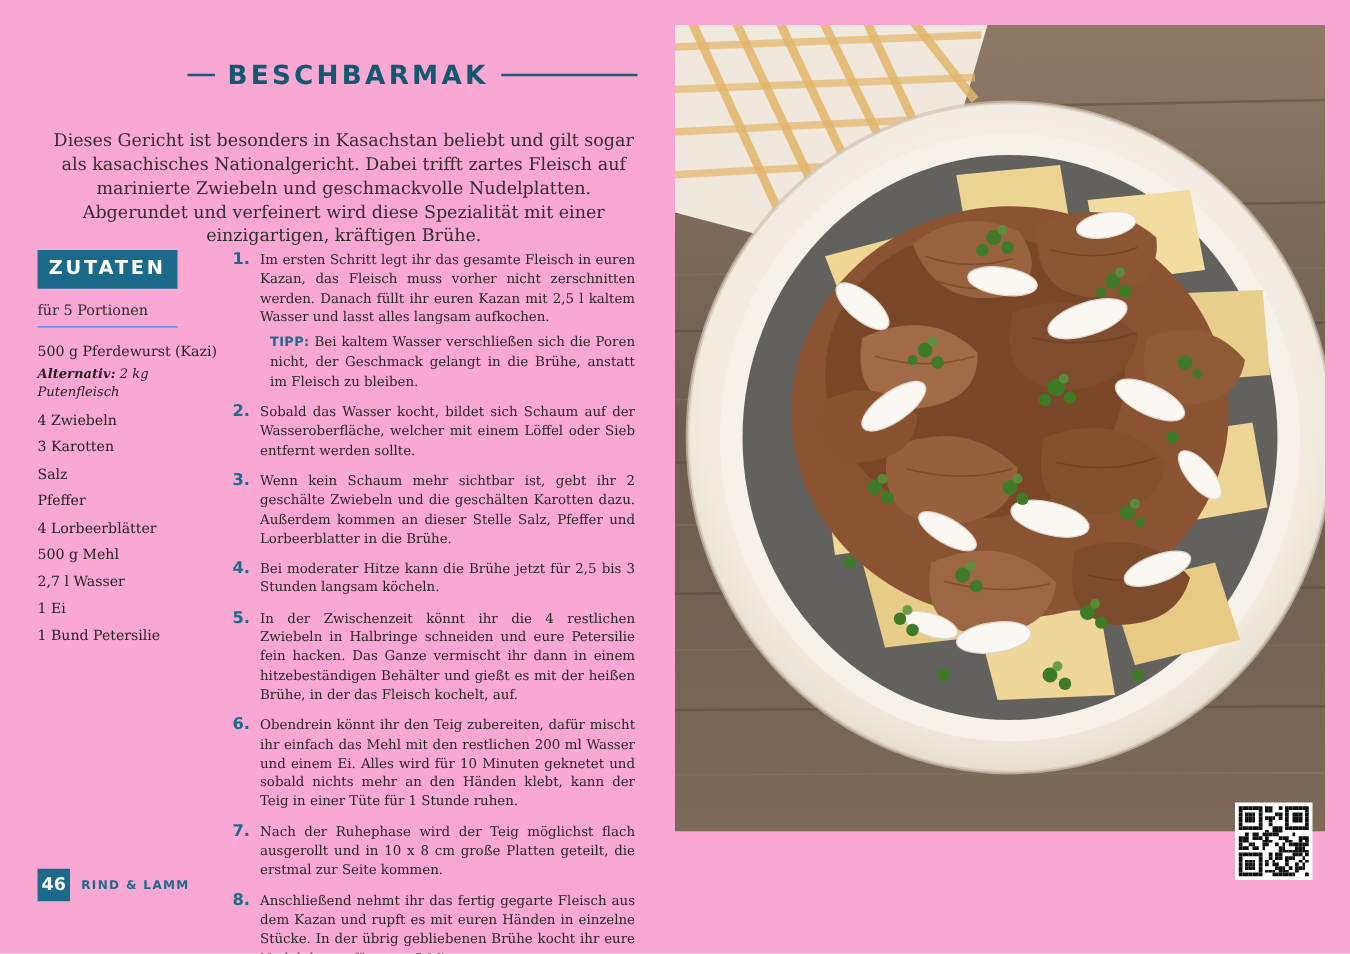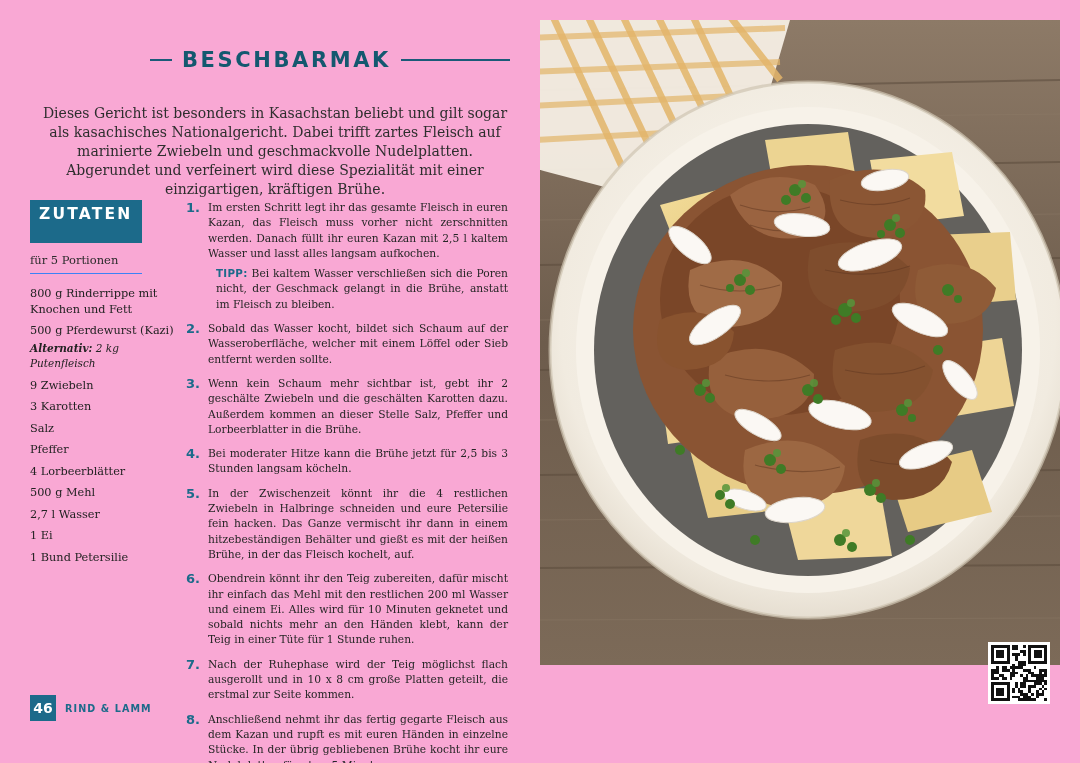--- a/index.html
+++ b/index.html
@@ -66,21 +66,21 @@
     width: 150px;
   }
   .zutaten-badge {
     display: inline-block;
     background: #1c6a8a;
     color: #ffffff;
     font-family: "DejaVu Sans", sans-serif;
     font-weight: bold;
     font-size: 15.5px;
     letter-spacing: 2.2px;
-    padding: 5px 9px 20px 9px;
+    padding: 5px 9px 8px 9px;
   }
   .portions {
     margin-top: 10px;
     font-family: "DejaVu Serif", serif;
     font-size: 11.5px;
     color: #2b2b2b;
     padding-bottom: 6px;
     border-bottom: 1px solid #3b82f6;
     width: 112px;
   }
@@ -215,24 +215,23 @@
       <span class="recipe-title">BESCHBARMAK</span>
       <span class="title-rule right"></span>
     </div>
 
     <div class="intro">Dieses Gericht ist besonders in Kasachstan beliebt und gilt sogar als kasachisches Nationalgericht. Dabei trifft zartes Fleisch auf marinierte Zwiebeln und geschmackvolle Nudelplatten. Abgerundet und verfeinert wird diese Spezialität mit einer einzigartigen, kräftigen Brühe.</div>
 
     <div class="ingredients">
       <div class="zutaten-badge">ZUTATEN</div>
       <div class="portions">für 5 Portionen</div>
       <ul class="ing-list">
-        <li>800 g Rinderrippe mit Knochen und Fett</li>
         <li>500 g Pferdewurst (Kazi)</li>
         <li class="alt"><b>Alternativ:</b><span> 2 kg Putenfleisch</span></li>
-        <li>9 Zwiebeln</li>
+        <li>4 Zwiebeln</li>
         <li>3 Karotten</li>
         <li>Salz</li>
         <li>Pfeffer</li>
         <li>4 Lorbeerblätter</li>
         <li>500 g Mehl</li>
         <li>2,7 l Wasser</li>
         <li>1 Ei</li>
         <li>1 Bund Petersilie</li>
       </ul>
     </div>

